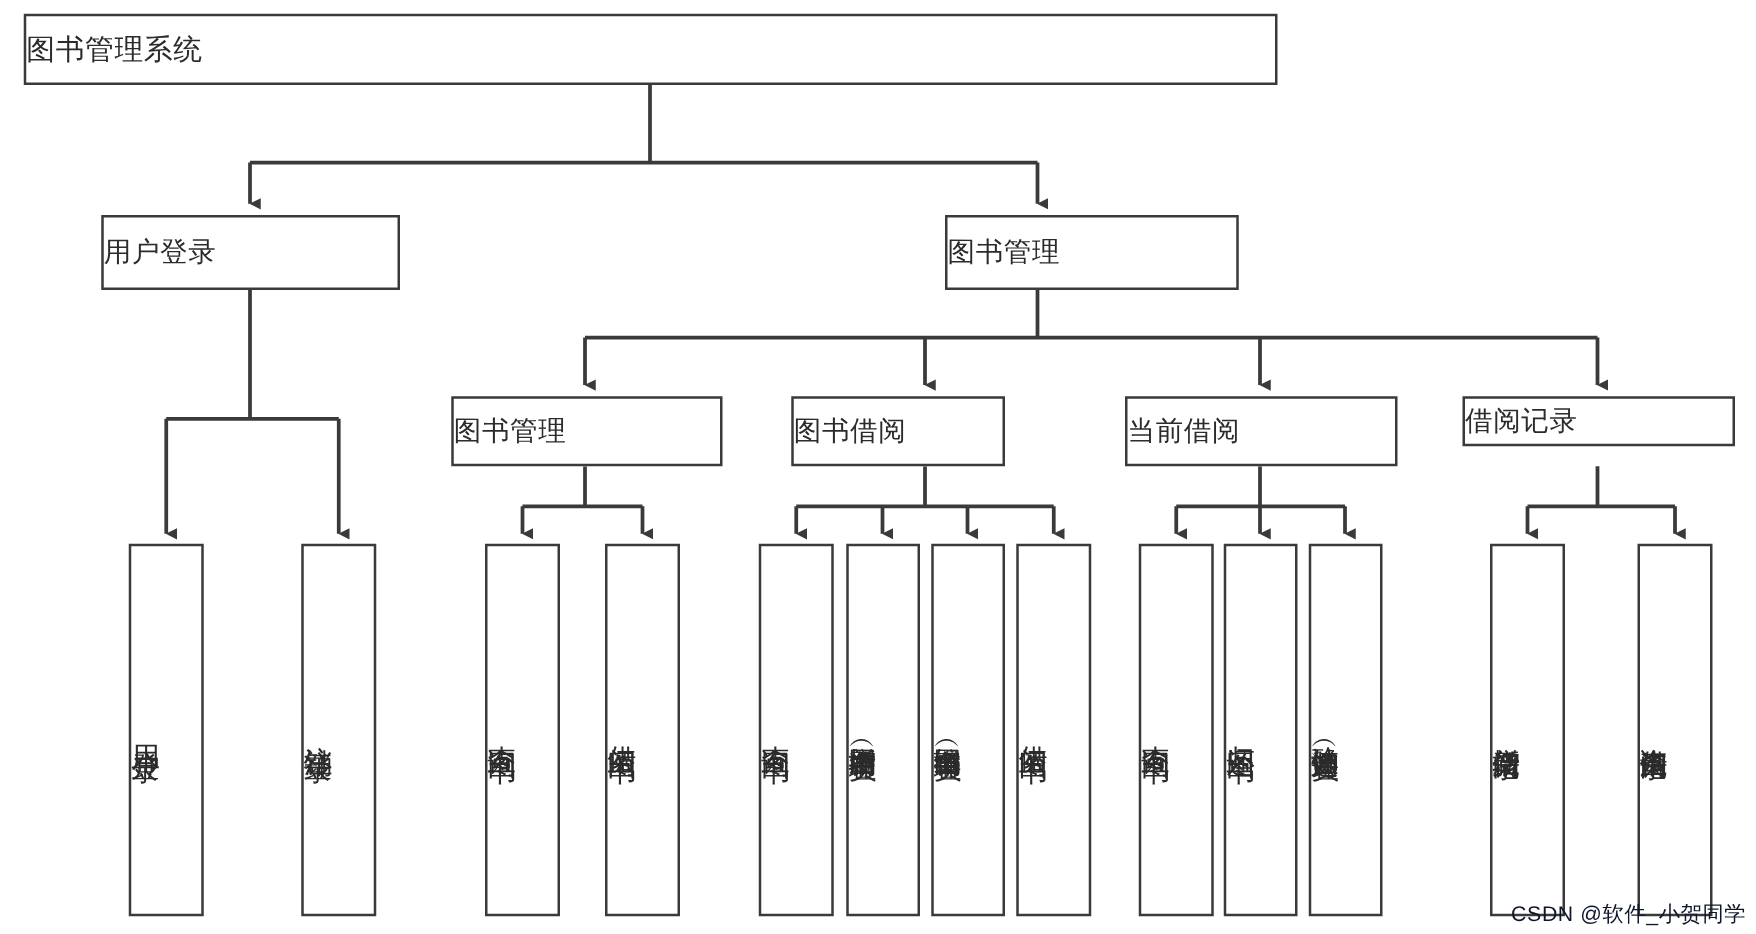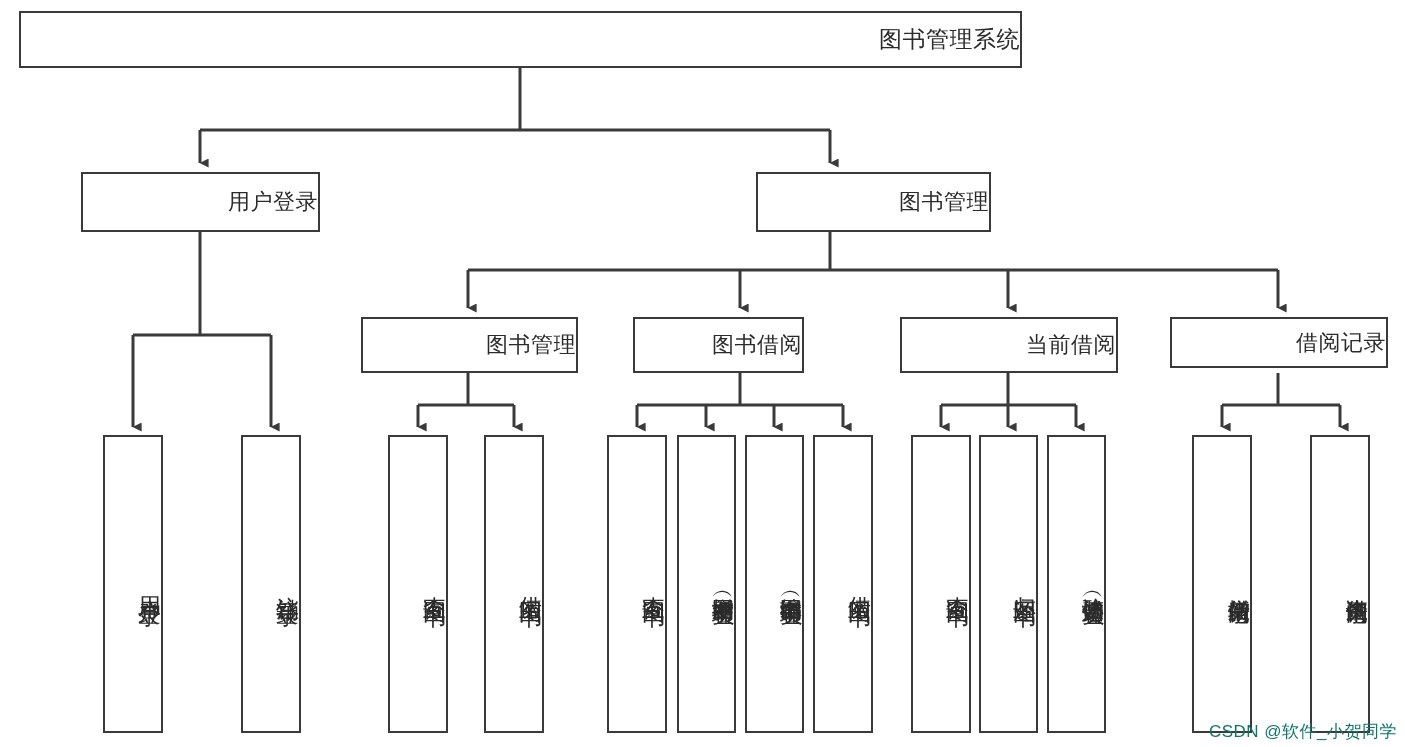--- a/index.html
+++ b/index.html
@@ -25,21 +25,21 @@
     height: 747px;
     pointer-events: none;
   }
   .node {
     position: absolute;
     box-sizing: border-box;
     background: #ffffff;
     border: 2.5px solid #3a3a3a;
     display: flex;
     align-items: center;
-    justify-content: flex-end;
+    justify-content: flex-start;
     color: #2b2b2b;
   }
   .node .label {
     display: block;
     text-align: center;
     line-height: 1.15;
     color: #2b2b2b;
     white-space: pre;
   }
   
@@ -64,21 +64,21 @@
   }
   .node.v.tight .label {
     letter-spacing: 1px;
     font-size: 22px;
   }
   .watermark {
     position: absolute;
     right: 8px;
     bottom: 4px;
     font-size: 17px;
-    color: #0f766e;
+    color: #0f172a;
     letter-spacing: 0.5px;
     white-space: nowrap;
   }
 </style>
 </head>
 <body>
 
 <div id="canvas">
 
   <svg id="svg-layer" viewBox="0 0 1405 747" xmlns="http://www.w3.org/2000/svg">
@@ -148,21 +148,21 @@
   </div>
 
   <div class="node h" style="left:633px; top:317px; width:171px; height:56px;">
     <span class="label">图书借阅</span>
   </div>
 
   <div class="node h" style="left:900px; top:317px; width:218px; height:56px;">
     <span class="label">当前借阅</span>
   </div>
 
-  <div class="node h" style="left:1170px; top:317px; width:218px; height:51px;">
+  <div class="node h" style="left:1170px; top:317px; width:218px; height:40px;">
     <span class="label">借阅记录</span>
   </div>
 
   <div class="node v" style="left:103px; top:435px; width:60px; height:298px;">
     <span class="label">用户登录</span>
   </div>
 
   <div class="node v" style="left:241px; top:435px; width:60px; height:298px;">
     <span class="label">注销登录</span>
   </div>

